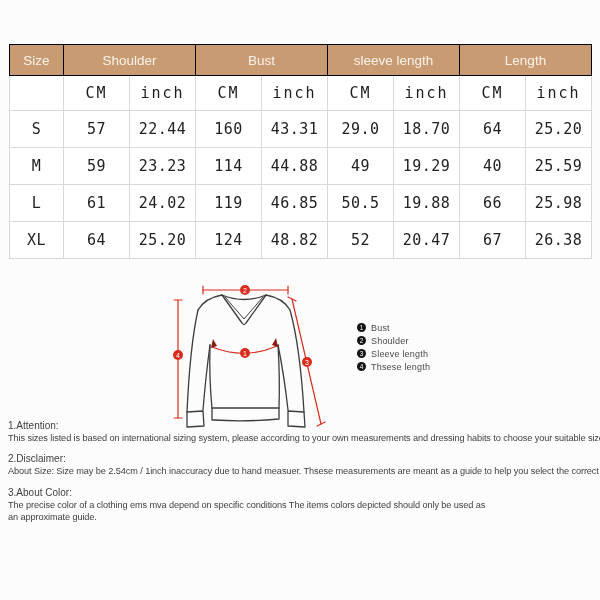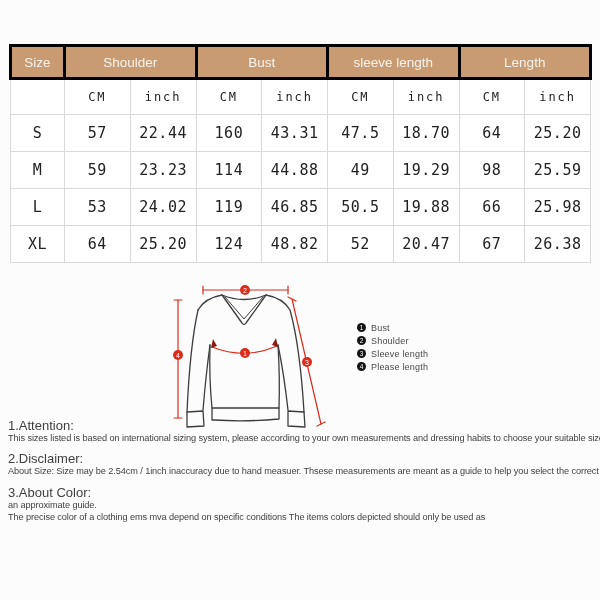--- a/index.html
+++ b/index.html
@@ -10,45 +10,45 @@
   
   table.size-table{
     position:absolute;top:44px;left:9px;width:583px;
     border-collapse:collapse;table-layout:fixed;background:#fff;
   }
   .size-table th,.size-table td{
     border:1px solid #d9d9d9;text-align:center;vertical-align:middle;
     padding:0;overflow:hidden;
   }
   .size-table tr.group-row th{
-    background:#c89b72;color:#f8f3ec;border:3px solid #000000;
+    background:#c89b72;color:#f8f3ec;border:1px solid #000000;
     font-weight:400;font-size:13.5px;height:30px;
   }
   .size-table tr.unit-row td{
     height:34px;font-family:"DejaVu Sans Mono",monospace;
-    font-size:12px;letter-spacing:2px;color:#1d1d1d;
+    font-size:15px;letter-spacing:2px;color:#1d1d1d;
   }
   .size-table tr.data-row td, .size-table tr.data-row th.size-cell{
     height:36px;font-family:"DejaVu Sans Mono",monospace;
     font-size:15px;letter-spacing:.5px;color:#222;font-weight:400;
     background:#fff;
   }
   
   .diagram{position:absolute;left:158px;top:276px;width:240px;height:160px;}
   .legend{position:absolute;left:357px;top:321px;}
   .legend-item{display:flex;align-items:center;height:13px;margin-bottom:0;}
   .legend-bullet{
     width:9px;height:9px;border-radius:50%;background:#141414;color:#fff;
     font-size:6.5px;line-height:9px;text-align:center;flex:0 0 9px;
   }
   .legend-label{font-size:9px;color:#4a4a4a;margin-left:5px;letter-spacing:.2px;}
   
   .notes{position:absolute;left:8px;top:420px;width:592px;color:#3f3f3f;}
   .note-section{margin-bottom:9px;}
-  .note-heading{font-size:13px;line-height:12px;}
+  .note-heading{font-size:10px;line-height:12px;}
   .note-line{font-size:9.2px;line-height:12.4px;white-space:nowrap;letter-spacing:-.1px;}
   svg text.marker-num{
     font-family:"Liberation Sans",sans-serif;font-size:7px;fill:#fff;
     text-anchor:middle;
   }
 </style>
 </head>
 <body>
 
 <div class="canvas">
@@ -83,39 +83,39 @@
         <td>inch</td>
         <td>CM</td>
         <td>inch</td>
       </tr>
       <tr class="data-row">
         <th class="size-cell">S</th>
         <td>57</td>
         <td>22.44</td>
         <td>160</td>
         <td>43.31</td>
-        <td>47.5</td>
+        <td>29.0</td>
         <td>18.70</td>
         <td>64</td>
         <td>25.20</td>
       </tr>
       <tr class="data-row">
         <th class="size-cell">M</th>
         <td>59</td>
         <td>23.23</td>
         <td>114</td>
         <td>44.88</td>
         <td>49</td>
         <td>19.29</td>
-        <td>98</td>
+        <td>40</td>
         <td>25.59</td>
       </tr>
       <tr class="data-row">
         <th class="size-cell">L</th>
-        <td>53</td>
+        <td>61</td>
         <td>24.02</td>
         <td>119</td>
         <td>46.85</td>
         <td>50.5</td>
         <td>19.88</td>
         <td>66</td>
         <td>25.98</td>
       </tr>
       <tr class="data-row">
         <th class="size-cell">XL</th>
@@ -187,33 +187,33 @@
     <div class="legend-item">
       <span class="legend-bullet">2</span>
       <span class="legend-label">Shoulder</span>
     </div>
     <div class="legend-item">
       <span class="legend-bullet">3</span>
       <span class="legend-label">Sleeve length</span>
     </div>
     <div class="legend-item">
       <span class="legend-bullet">4</span>
-      <span class="legend-label">Please length</span>
+      <span class="legend-label">Thsese length</span>
     </div>
   </div>
 
   <div class="notes">
     <div class="note-section">
       <div class="note-heading">1.Attention:</div>
       <div class="note-line">This sizes listed is based on international sizing system, please according to your own measurements and dressing habits to choose your suitable size.</div>
     </div>
     <div class="note-section">
       <div class="note-heading">2.Disclaimer:</div>
       <div class="note-line">About Size: Size may be 2.54cm / 1inch inaccuracy due to hand measuer. Thsese measurements are meant as a guide to help you select the correct size</div>
     </div>
     <div class="note-section">
       <div class="note-heading">3.About Color:</div>
+      <div class="note-line">The precise color of a clothing ems mva depend on specific conditions The items colors depicted should only be used as</div>
       <div class="note-line">an approximate guide.</div>
-      <div class="note-line">The precise color of a clothing ems mva depend on specific conditions The items colors depicted should only be used as</div>
     </div>
   </div>
 
 </div>
 
 </body></html>

